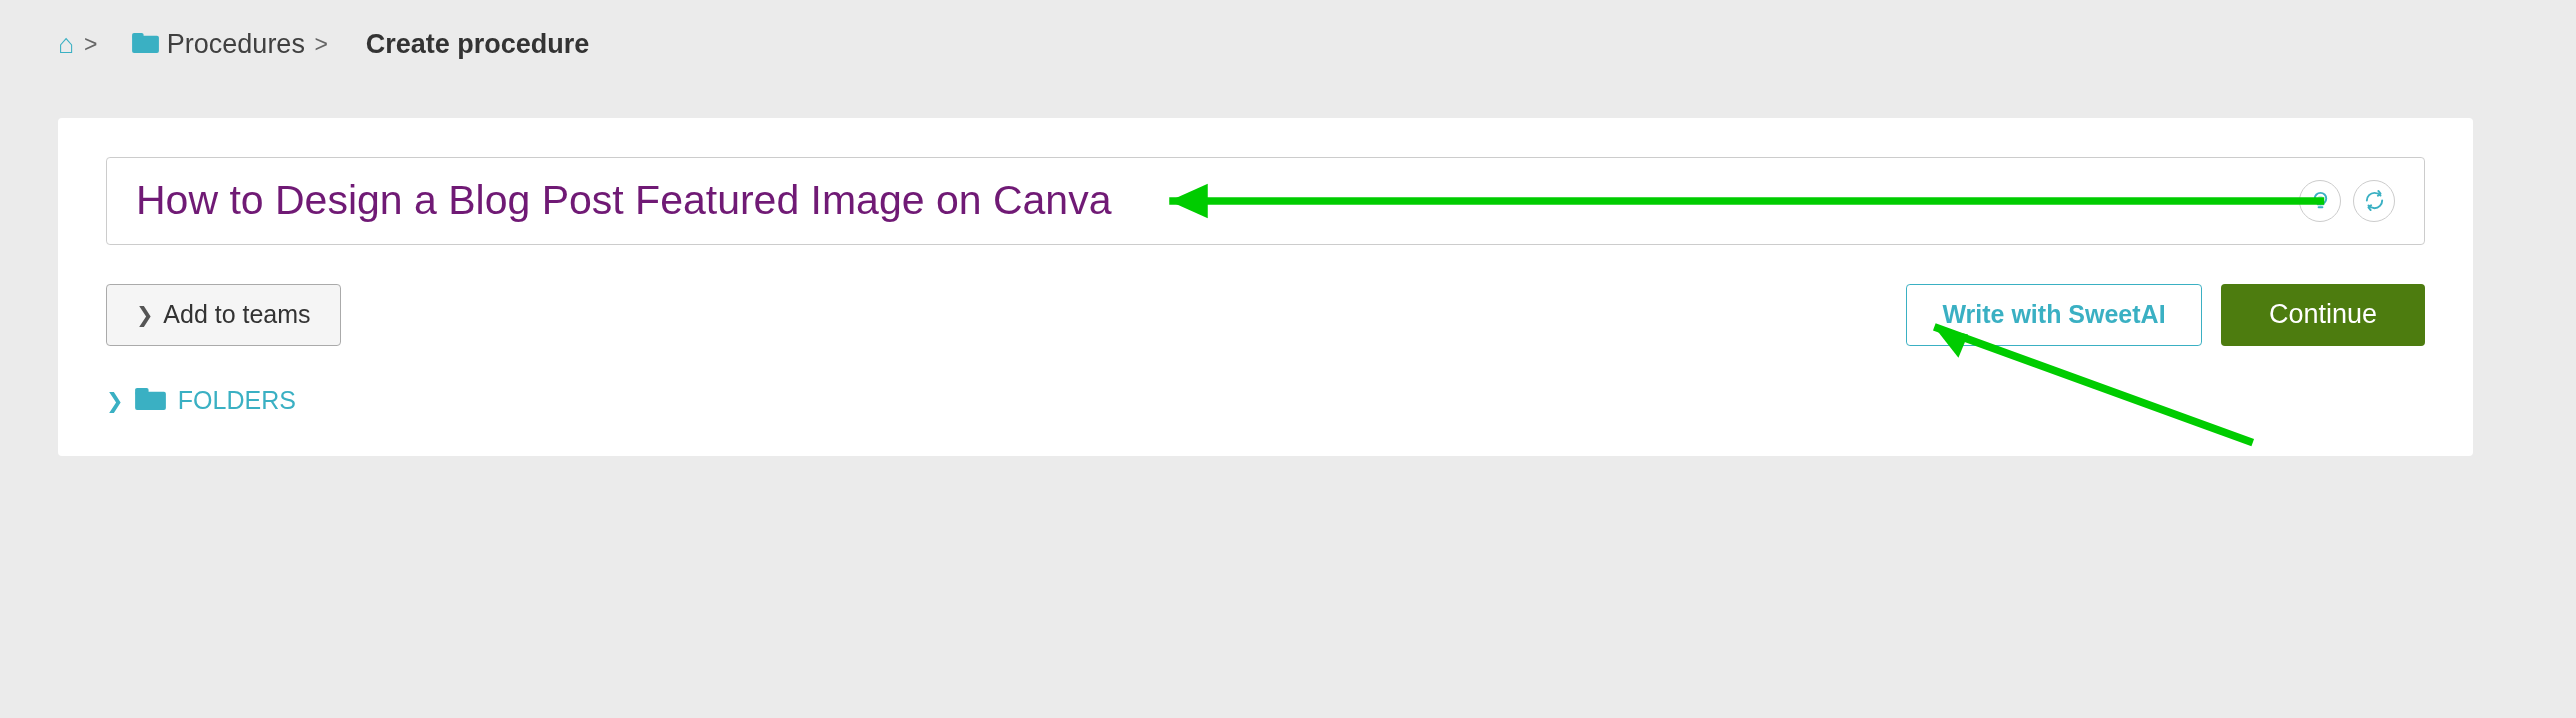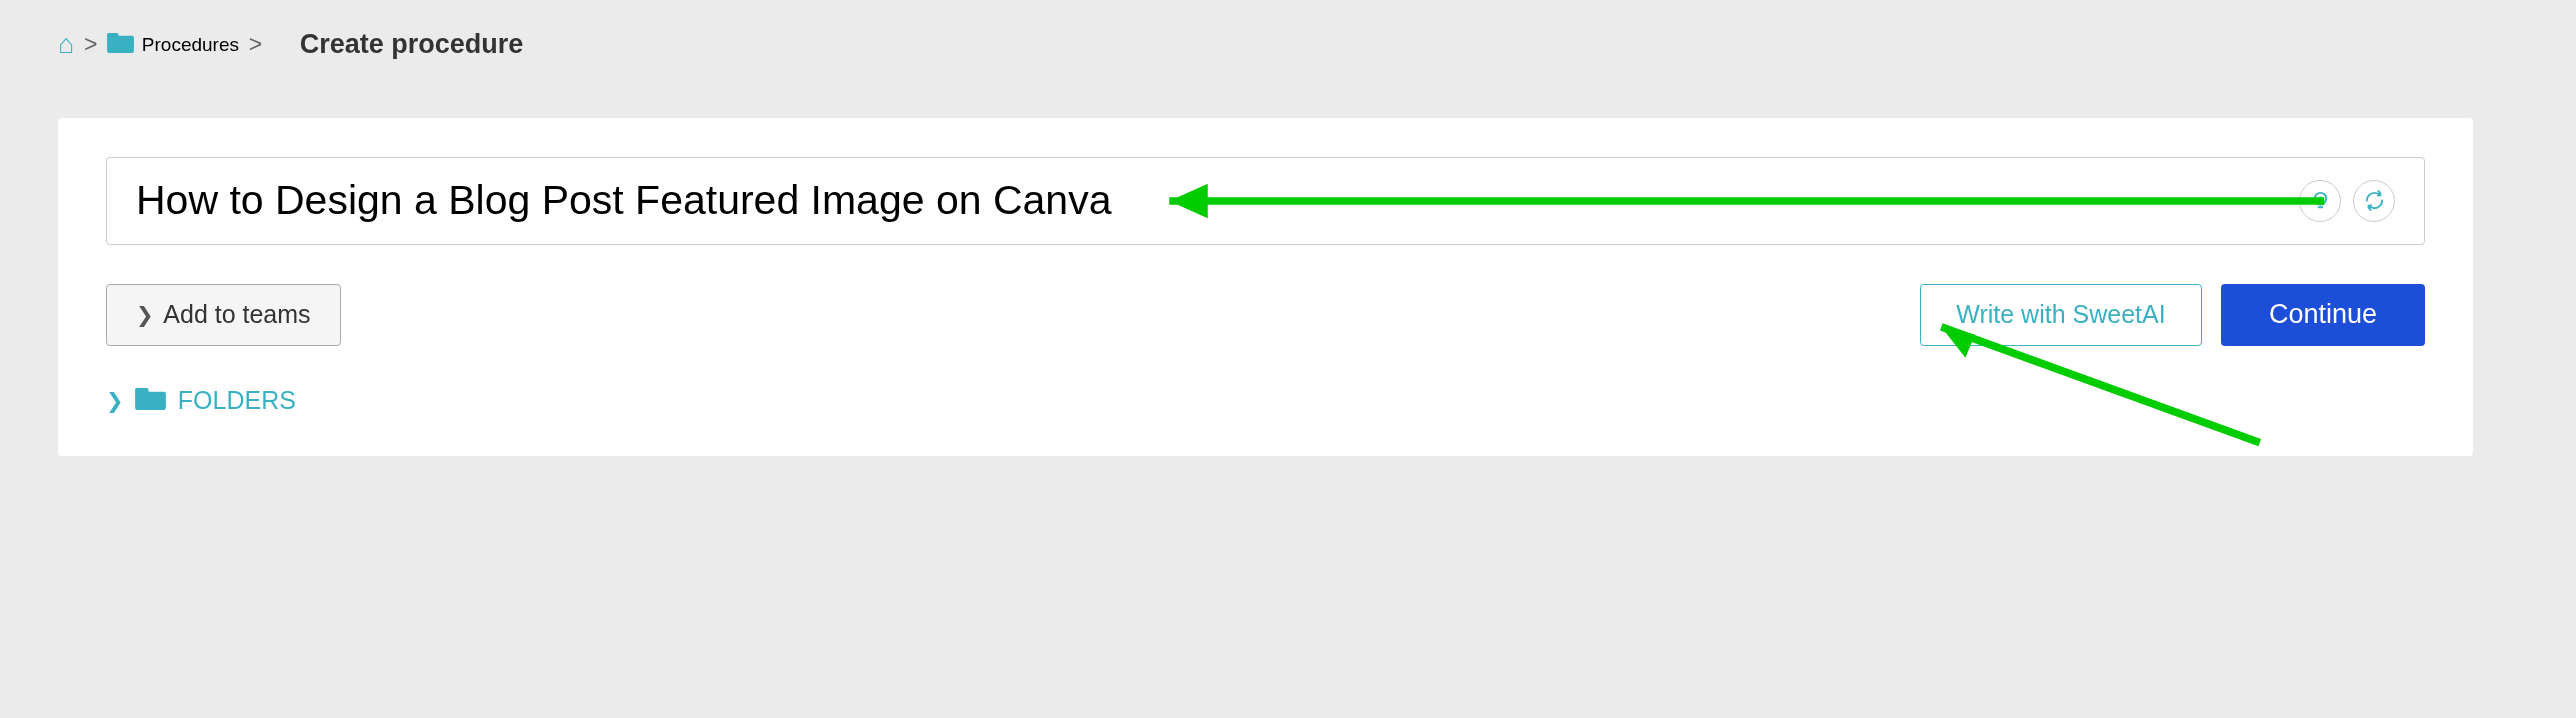--- a/index.html
+++ b/index.html
@@ -37,25 +37,26 @@
       color: #3ab0c3;
       font-size: 27px;
     }
 
     .breadcrumb-separator {
       color: #666;
       font-size: 23px;
     }
 
     .breadcrumb-procedures {
-      color: #000000;
+      color: #404040;
       display: flex;
       align-items: center;
       gap: 7.7px;
-      font-size: 19px;
+      font-size: 27px;
+      margin-left: 25px;
     }
 
     .breadcrumb-folder-icon {
       color: #3ab0c3;
       font-size: 25px;
     }
 
     .breadcrumb-current {
       color: #333;
       font-weight: 600;
@@ -87,21 +88,21 @@
       padding: 19.3px 29px;
       display: flex;
       align-items: center;
       justify-content: space-between;
       background: #fff;
       margin-right: 0;
     }
 
     .title-input {
       font-size: 41px;
-      color: #000000;
+      color: #701a75;
       border: none;
       outline: none;
       flex: 1;
       background: transparent;
       font-family: inherit;
     }
 
     .title-icons {
       display: flex;
       align-items: center;
@@ -158,24 +159,25 @@
 
     .write-sweetai-btn {
       border: 1.4px solid #3ab0c3;
       background: #fff;
       color: #3ab0c3;
       border-radius: 3.9px;
       padding: 15.5px 35px;
       font-size: 25px;
       cursor: pointer;
       font-family: inherit;
+      font-weight: bold;
     }
 
     .continue-btn {
-      background: #1d4ed8;
+      background: #4d7c0f;
       color: #fff;
       border: none;
       border-radius: 3.9px;
       padding: 15.5px 48px;
       font-size: 27px;
       cursor: pointer;
       font-family: inherit;
       font-weight: 500;
     }
 

